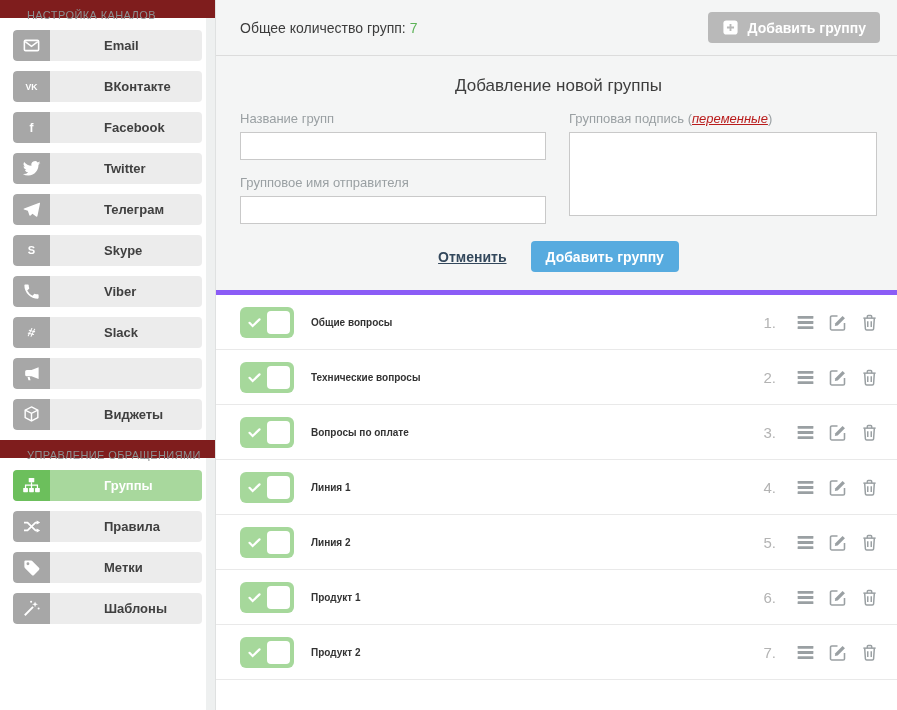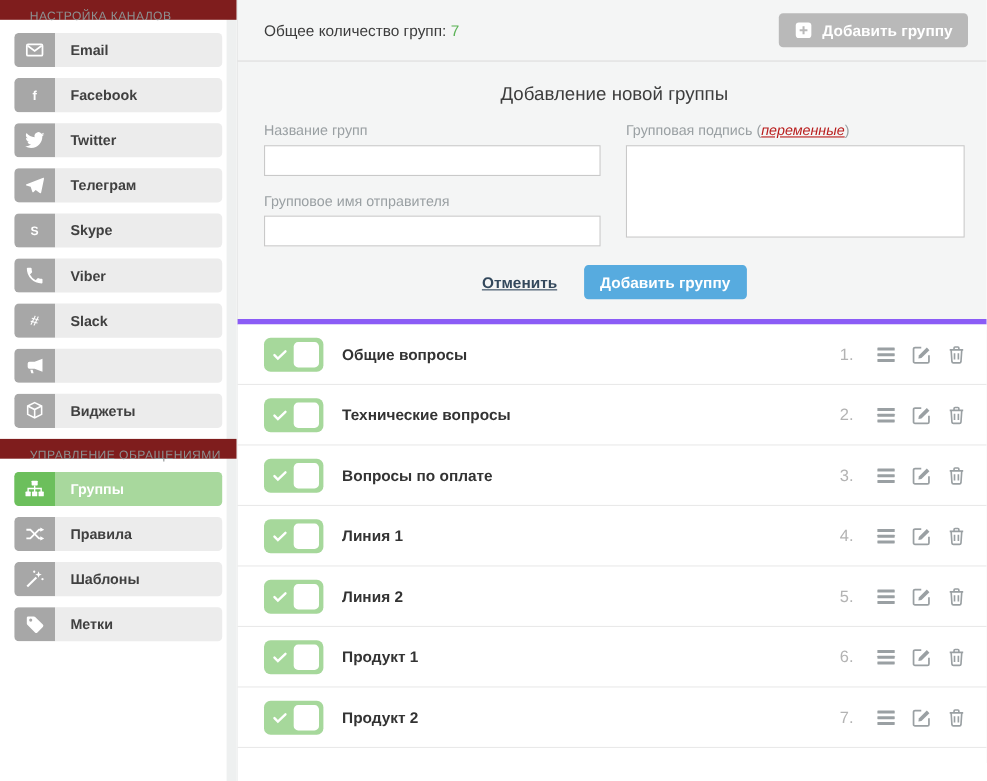--- a/index.html
+++ b/index.html
@@ -8,21 +8,21 @@
   .app{display:flex;width:897px;height:710px;}
 
   
   .sidebar{width:215px;flex:none;position:relative;background:#fff;}
   .scroll-strip{position:absolute;top:0;right:0;bottom:0;width:9px;background:#eef0f0;}
   .side-header{height:18px;line-height:30px;background:#7f1d1d;color:#8d9192;
                font-size:11px;letter-spacing:.4px;padding-left:27px;margin-bottom:12px;
                position:relative;white-space:nowrap;}
   .side-list{position:relative;}
   .side-item{display:flex;align-items:stretch;height:31px;margin:0 13px 10px 13px;
-             background:#ececec;border-radius:4px;cursor:pointer;overflow:hidden;}
+             background:#ececec;border-radius:4px;cursor:pointer;overflow:hidden;gap:40px;}
   .side-item .ic{width:37px;flex:none;background:#a7a7a7;border-radius:4px 0 0 4px;
                  display:flex;align-items:center;justify-content:center;}
   .side-item .ic svg{width:19px;height:19px;display:block;}
   .side-item .lbl{font-size:13px;font-weight:bold;color:#404040;line-height:31px;
                   padding-left:14px;white-space:nowrap;}
   .side-item.active{background:#a8d89d;}
   .side-item.active .ic{background:#6cbf5c;}
   .side-item.active .lbl{color:#fff;}
 
   
@@ -53,21 +53,21 @@
   .submit-btn{background:#57abdf;color:#fff;border:none;border-radius:4px;height:31px;
               padding:0 15px;font-size:14px;font-weight:bold;font-family:inherit;cursor:pointer;}
 
   .rows{background:#fff;flex:1;}
   .g-row{height:54px;display:flex;align-items:center;padding:0 17px 0 24px;
          border-bottom:1px solid #e9e9e9;}
   .toggle{width:54px;height:31px;background:#a6d89b;border-radius:6px;position:relative;
           flex:none;cursor:pointer;}
   .toggle .chk{position:absolute;left:7px;top:8px;width:15px;height:15px;}
   .knob{position:absolute;right:4px;top:4px;width:23px;height:23px;background:#fff;border-radius:4px;}
-  .g-name{margin-left:17px;font-size:14px;font-weight:bold;color:#333;}
+  .g-name{margin-left:17px;font-size:10px;font-weight:bold;color:#333;}
   .g-actions{margin-left:auto;display:flex;align-items:center;}
   .g-num{font-size:15px;color:#b3b3b3;margin-right:8px;}
   .g-ic{width:21px;height:21px;cursor:pointer;margin-left:11px;}
   .g-ic svg{width:21px;height:21px;display:block;}
 </style>
 </head>
 <body>
 
 <div class="app">
 
@@ -78,20 +78,28 @@
     <div class="side-list">
 
     <div class="side-item">
           <span class="ic">
             <svg viewBox="0 0 24 24">
               <rect x="3" y="5.5" width="18" height="13" rx="1.5" fill="none" stroke="#fff" stroke-width="2"></rect>
               <path d="M4 7l8 6 8-6" fill="none" stroke="#fff" stroke-width="2"></path>
             </svg>
           </span>
           <span class="lbl">Email</span>
+        </div>
+        <div class="side-item">
+          <span class="ic">
+            <svg viewBox="0 0 24 24">
+              <text x="12" y="16.5" font-size="11" font-weight="bold" text-anchor="middle" fill="#fff" font-family="Liberation Sans,sans-serif">VK</text>
+            </svg>
+          </span>
+          <span class="lbl">ВКонтакте</span>
         </div>
         <div class="side-item">
           <span class="ic">
             <svg viewBox="0 0 24 24">
               <text x="12" y="17.5" font-size="15" font-weight="bold" text-anchor="middle" fill="#fff" font-family="Liberation Sans,sans-serif">f</text>
             </svg>
           </span>
           <span class="lbl">Facebook</span>
         </div>
         <div class="side-item">
@@ -183,37 +191,37 @@
                 <path d="M18.5 4.5L23 7l-4.5 2.5z"></path>
                 <path d="M18.5 14.5L23 17l-4.5 2.5z"></path>
               </g>
             </svg>
           </span>
           <span class="lbl">Правила</span>
         </div>
         <div class="side-item">
           <span class="ic">
             <svg viewBox="0 0 24 24">
+              <path fill="#fff" fill-rule="evenodd" d="M21.4 12.4l-8.8-8.8A2 2 0 0 0 11.2 3H4.5A1.5 1.5 0 0 0 3 4.5v6.7c0 .5.2 1 .6 1.4l8.8 8.8a2 2 0 0 0 2.8 0l6.2-6.2a2 2 0 0 0 0-2.8zM7.5 9a1.8 1.8 0 1 1 0-3.6 1.8 1.8 0 0 1 0 3.6z"></path>
+            </svg>
+          </span>
+          <span class="lbl">Метки</span>
+        </div>
+        <div class="side-item">
+          <span class="ic">
+            <svg viewBox="0 0 24 24">
               <path stroke="#fff" stroke-width="2.4" fill="none" d="M3.5 20.5L14 10"></path>
               <g fill="#fff">
                 <path d="M16.5 3l1 2.7 2.7 1-2.7 1-1 2.7-1-2.7-2.7-1 2.7-1z"></path>
                 <circle cx="21" cy="12" r="1.3"></circle>
                 <circle cx="11.5" cy="3.5" r="1.3"></circle>
               </g>
             </svg>
           </span>
           <span class="lbl">Шаблоны</span>
-        </div>
-        <div class="side-item">
-          <span class="ic">
-            <svg viewBox="0 0 24 24">
-              <path fill="#fff" fill-rule="evenodd" d="M21.4 12.4l-8.8-8.8A2 2 0 0 0 11.2 3H4.5A1.5 1.5 0 0 0 3 4.5v6.7c0 .5.2 1 .6 1.4l8.8 8.8a2 2 0 0 0 2.8 0l6.2-6.2a2 2 0 0 0 0-2.8zM7.5 9a1.8 1.8 0 1 1 0-3.6 1.8 1.8 0 0 1 0 3.6z"></path>
-            </svg>
-          </span>
-          <span class="lbl">Метки</span>
         </div>
       </div>
   </div>
 
   <div class="main">
 
     <div class="topbar">
       <span class="total">
         <span>Общее количество групп:</span><span class="val">7</span>
       </span>

